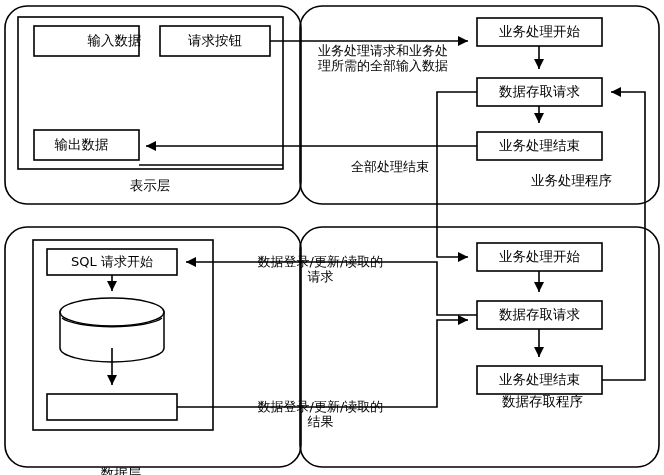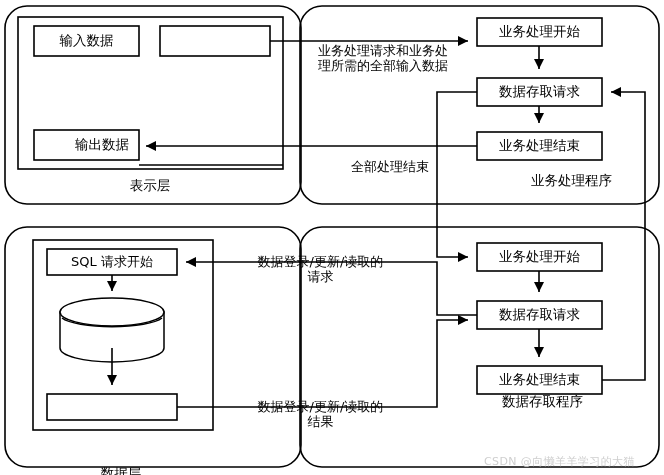--- a/index.html
+++ b/index.html
@@ -125,22 +125,23 @@
 
       <path d="M177,407 L437,407 L437,320 L468,320" marker-end="url(#arrL)"></path>
 
       <path d="M112,275 L112,291" marker-end="url(#arrL)"></path>
 
       <path d="M112,348 L112,385" marker-end="url(#arrL)"></path>
 
     </g>
   </svg>
 
-  <div class="lbl boxlbl" style="left:34px; top:33px; width:105px;">输入数据</div>
-  <div class="lbl boxlbl" style="left:34px; top:137px; width:95px;text-align:right;">输出数据</div>
+  <div class="lbl boxlbl" style="left:34px; top:33px; width:105px;padding-left:28px;">输入数据</div>
+  <div class="lbl boxlbl" style="left:160px; top:33px; width:110px;">请求按钮</div>
+  <div class="lbl boxlbl" style="left:34px; top:137px; width:95px;">输出数据</div>
   <div class="lbl grouplbl" style="left:60px; top:178px; width:180px;">表示层</div>
 
   <div class="lbl boxlbl" style="left:477px; top:24px; width:125px;">业务处理开始</div>
   <div class="lbl boxlbl" style="left:477px; top:84px; width:125px;">数据存取请求</div>
   <div class="lbl boxlbl" style="left:477px; top:138px; width:125px;">业务处理结束</div>
   <div class="lbl grouplbl" style="left:472px; top:173px; width:140px;text-align:right;">业务处理程序</div>
 
   <div class="lbl mono-cn" style="left:47px; top:255px; width:130px;">SQL 请求开始</div>
   <div class="lbl grouplbl" style="left:56px; top:439px; width:130px;margin-top:27px;">数据层</div>
 
@@ -150,15 +151,14 @@
   <div class="lbl grouplbl" style="left:470px; top:394px; width:145px;">数据存取程序</div>
 
   <div class="lbl edgelbl" style="left:293px; top:44px; width:180px;">业务处理请求和业务处
 理所需的全部输入数据</div>
   <div class="lbl edgelbl" style="left:315px; top:160px; width:150px;">全部处理结束</div>
   <div class="lbl edgelbl" style="left:228px; top:255px; width:185px;">数据登录/更新/读取的
 请求</div>
   <div class="lbl edgelbl" style="left:228px; top:400px; width:185px;">数据登录/更新/读取的
 结果</div>
 
-  <div class="watermark" style="left:484px; top:454px;">CSDN @向懒羊羊学习的大猫</div>
 
 </div>
 
 </body></html>

